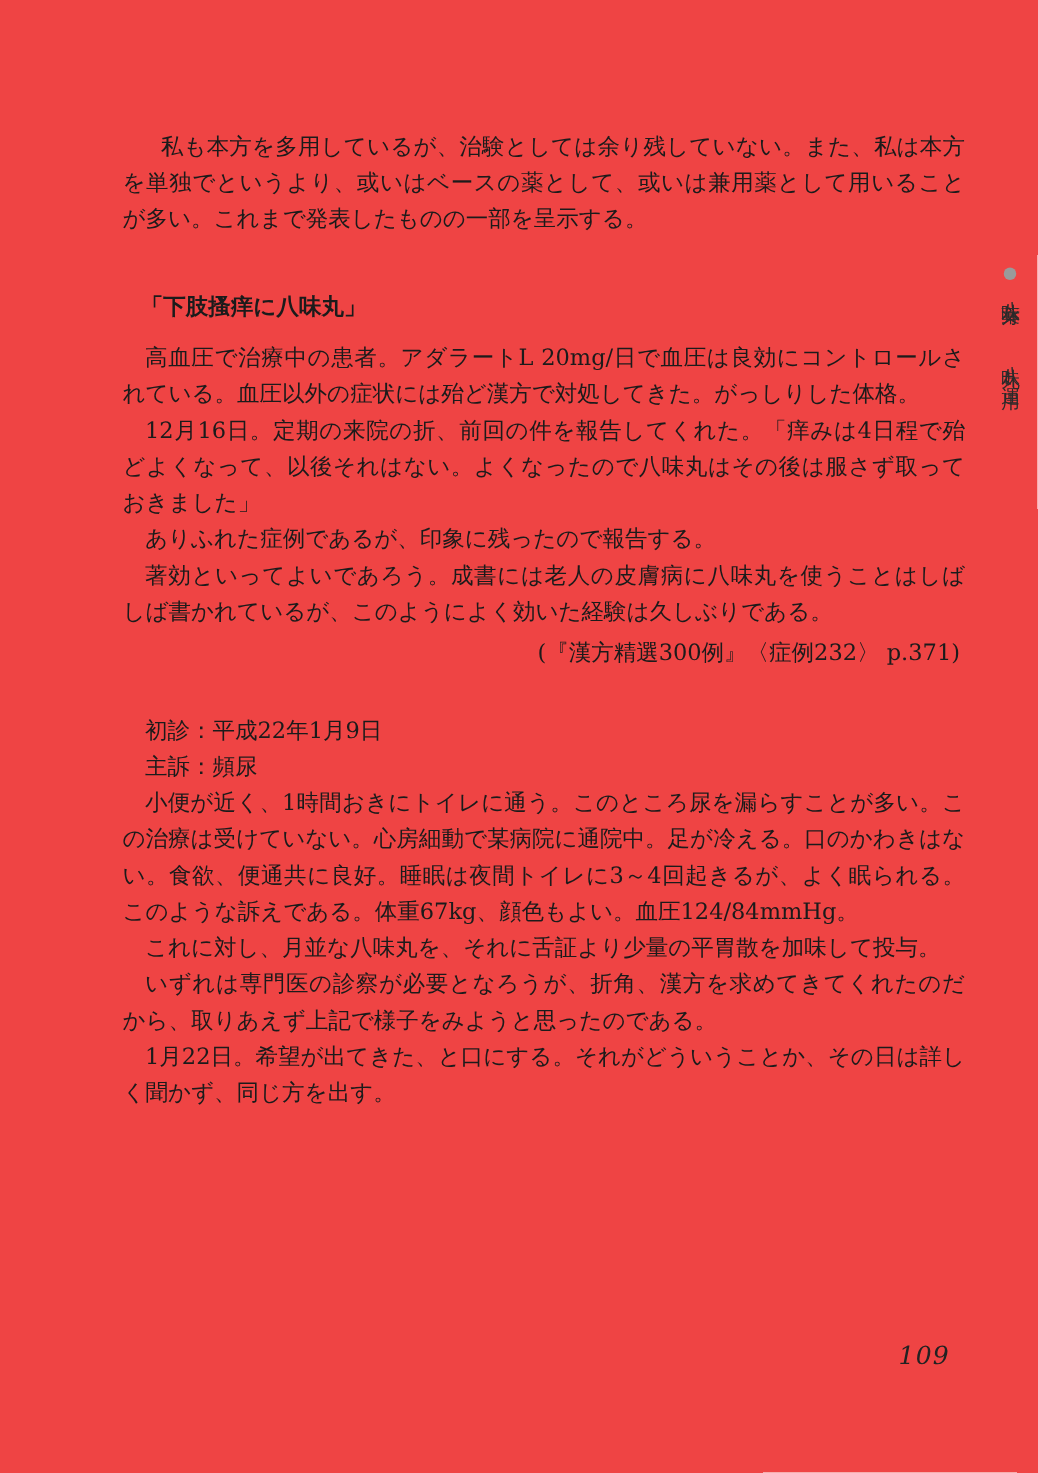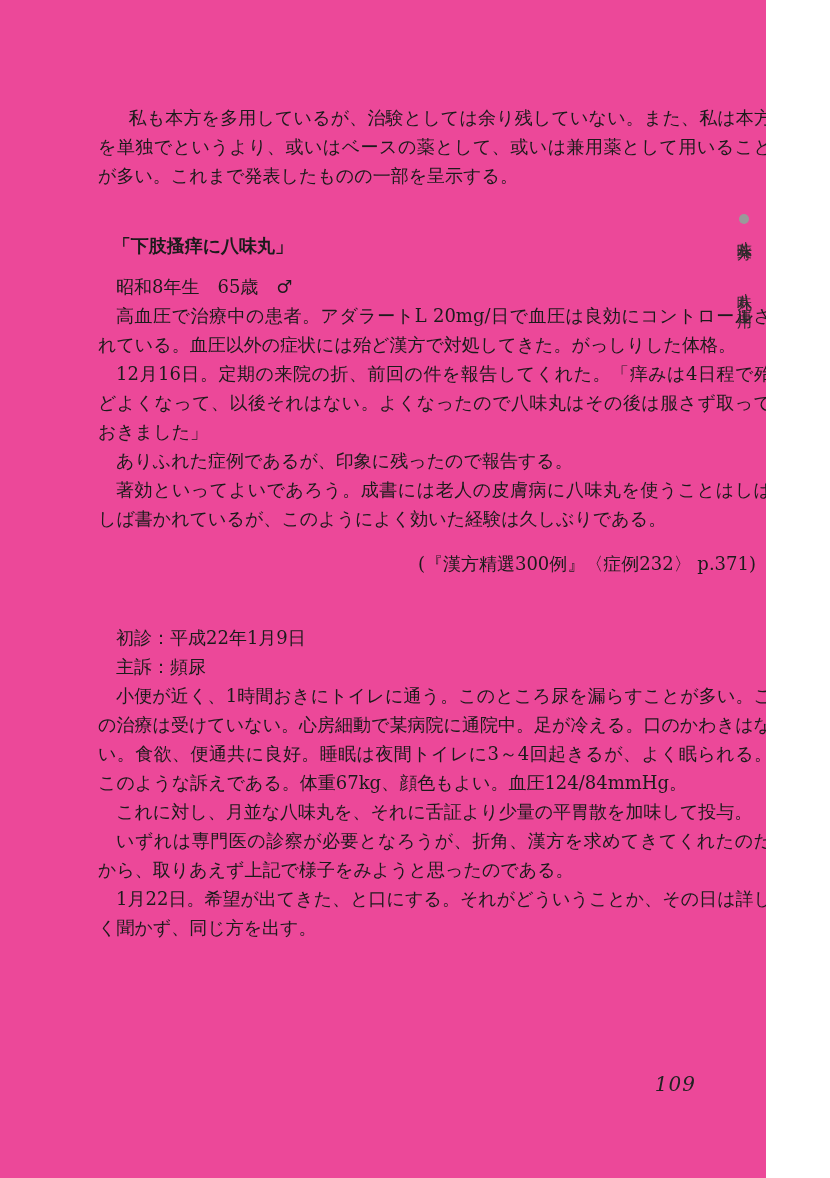--- a/index.html
+++ b/index.html
@@ -1,20 +1,20 @@
 <!DOCTYPE html>
 <html lang="ja"><head>
 <meta charset="utf-8">
 <style>
   html, body { margin: 0; padding: 0; background: #ffffff; }
   .page {
     position: relative;
-    width: 766px;
+    width: 830px;
     height: 1178px;
-    background: #ec4899;
+    background: #ef4444;
     overflow: hidden;
     font-family: "DejaVu Serif", "Liberation Serif", serif;
     color: #1b1b1b;
   }
   .content {
     position: absolute;
     left: 98px;
     top: 103px;
     width: 674px;
     font-size: 18px;
@@ -32,21 +32,21 @@
     margin: 12px;
     text-indent: 0.15em;
     font-weight: bold;
   }
   .info-line {
     margin: 0;
     text-indent: 1em;
     text-align: left;
   }
   .citation {
-    margin: 16px;
+    margin: 4px;
     text-align: right;
     text-indent: 0;
   }
   .sect-gap { height: 29px; }
   .margin-tab {
     position: absolute;
     top: 214px;
     right: 12px;
     width: 20px;
     display: flex;
@@ -88,21 +88,20 @@
 
 <div class="page">
 
   <div class="content">
 
     <p class="para intro">私も本方を多用しているが、治験としては余り残していない。また、私は本方を単独でというより、或いはベースの薬として、或いは兼用薬として用いることが多い。これまで発表したものの一部を呈示する。</p>
 
     <div class="sect-gap"></div>
 
     <p class="case-title">「下肢搔痒に八味丸」</p>
-    <p class="info-line">昭和8年生　65歳　♂</p>
     <p class="para">高血圧で治療中の患者。アダラートL 20mg/日で血圧は良効にコントロールされている。血圧以外の症状には殆ど漢方で対処してきた。がっしりした体格。</p>
     <p class="para">12月16日。定期の来院の折、前回の件を報告してくれた。「痒みは4日程で殆どよくなって、以後それはない。よくなったので八味丸はその後は服さず取っておきました」</p>
     <p class="para">ありふれた症例であるが、印象に残ったので報告する。</p>
     <p class="para">著効といってよいであろう。成書には老人の皮膚病に八味丸を使うことはしばしば書かれているが、このようによく効いた経験は久しぶりである。</p>
     <p class="citation">(『漢方精選300例』〈症例232〉 p.371)</p>
 
     <div class="sect-gap"></div>
 
     <p class="info-line">初診：平成22年1月9日</p>
     <p class="info-line">主訴：頻尿</p>

